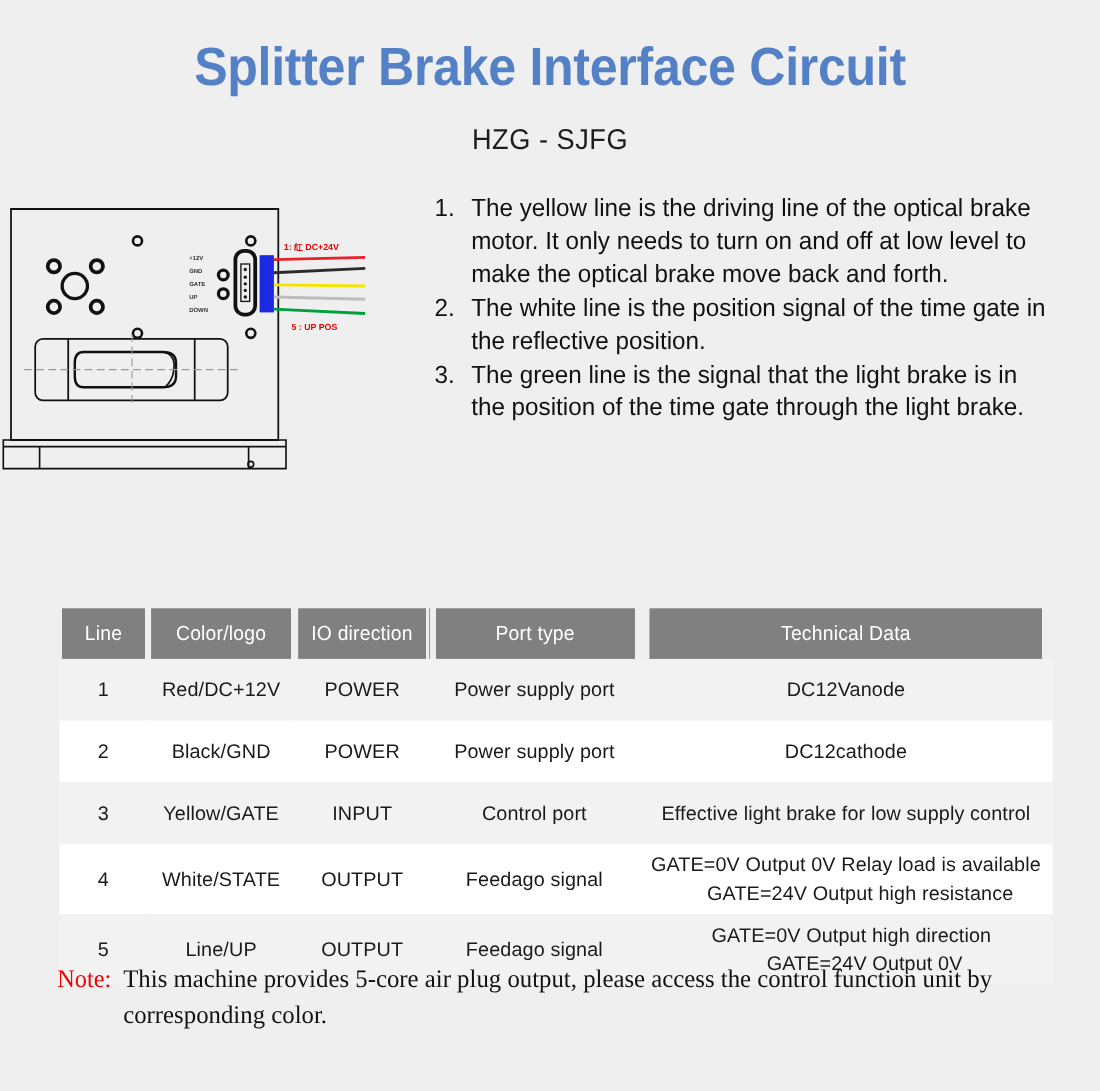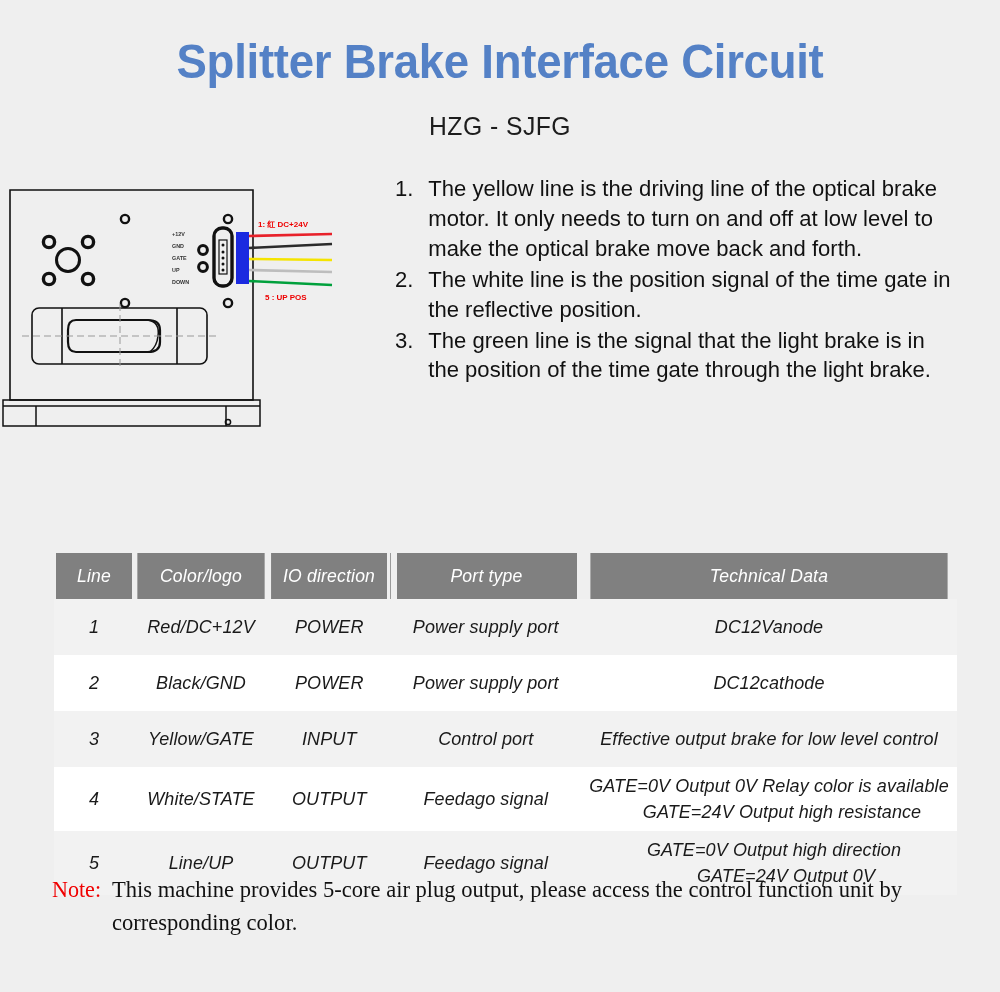--- a/index.html
+++ b/index.html
@@ -86,21 +86,20 @@
     width: 30px;
     text-align: left;
   }
 
   
   .table-zone {
     position: absolute;
     left: 54px;
     top: 553px;
     width: 892px;
-    font-style: italic;
   }
   table.pinout {
     border-collapse: collapse;
     width: 100%;
     table-layout: fixed;
   }
   table.pinout thead th {
     background: #808080;
     color: #ffffff;
     font-weight: normal;
@@ -324,31 +323,31 @@
           <span class="tech-line">DC12cathode</span>
         </td>
       </tr>
 
       <tr class="odd row-h1">
         <td class="col-line">3</td>
         <td class="col-color">Yellow/GATE</td>
         <td class="col-io">INPUT</td>
         <td class="col-port">Control port</td>
         <td class="col-tech">
-          <span class="tech-line">Effective output brake for low level control</span>
+          <span class="tech-line">Effective light brake for low supply control</span>
         </td>
       </tr>
 
       <tr class="even row-h2">
         <td class="col-line">4</td>
         <td class="col-color">White/STATE</td>
         <td class="col-io">OUTPUT</td>
         <td class="col-port">Feedago signal</td>
         <td class="col-tech">
-          <span class="tech-line indent-a">GATE=0V  Output 0V  Relay color is available</span>
+          <span class="tech-line indent-a">GATE=0V  Output 0V  Relay load is available</span>
           <span class="tech-line indent-b">GATE=24V Output high resistance</span>
         </td>
       </tr>
 
       <tr class="odd row-h2">
         <td class="col-line">5</td>
         <td class="col-color">Line/UP</td>
         <td class="col-io">OUTPUT</td>
         <td class="col-port">Feedago signal</td>
         <td class="col-tech">

